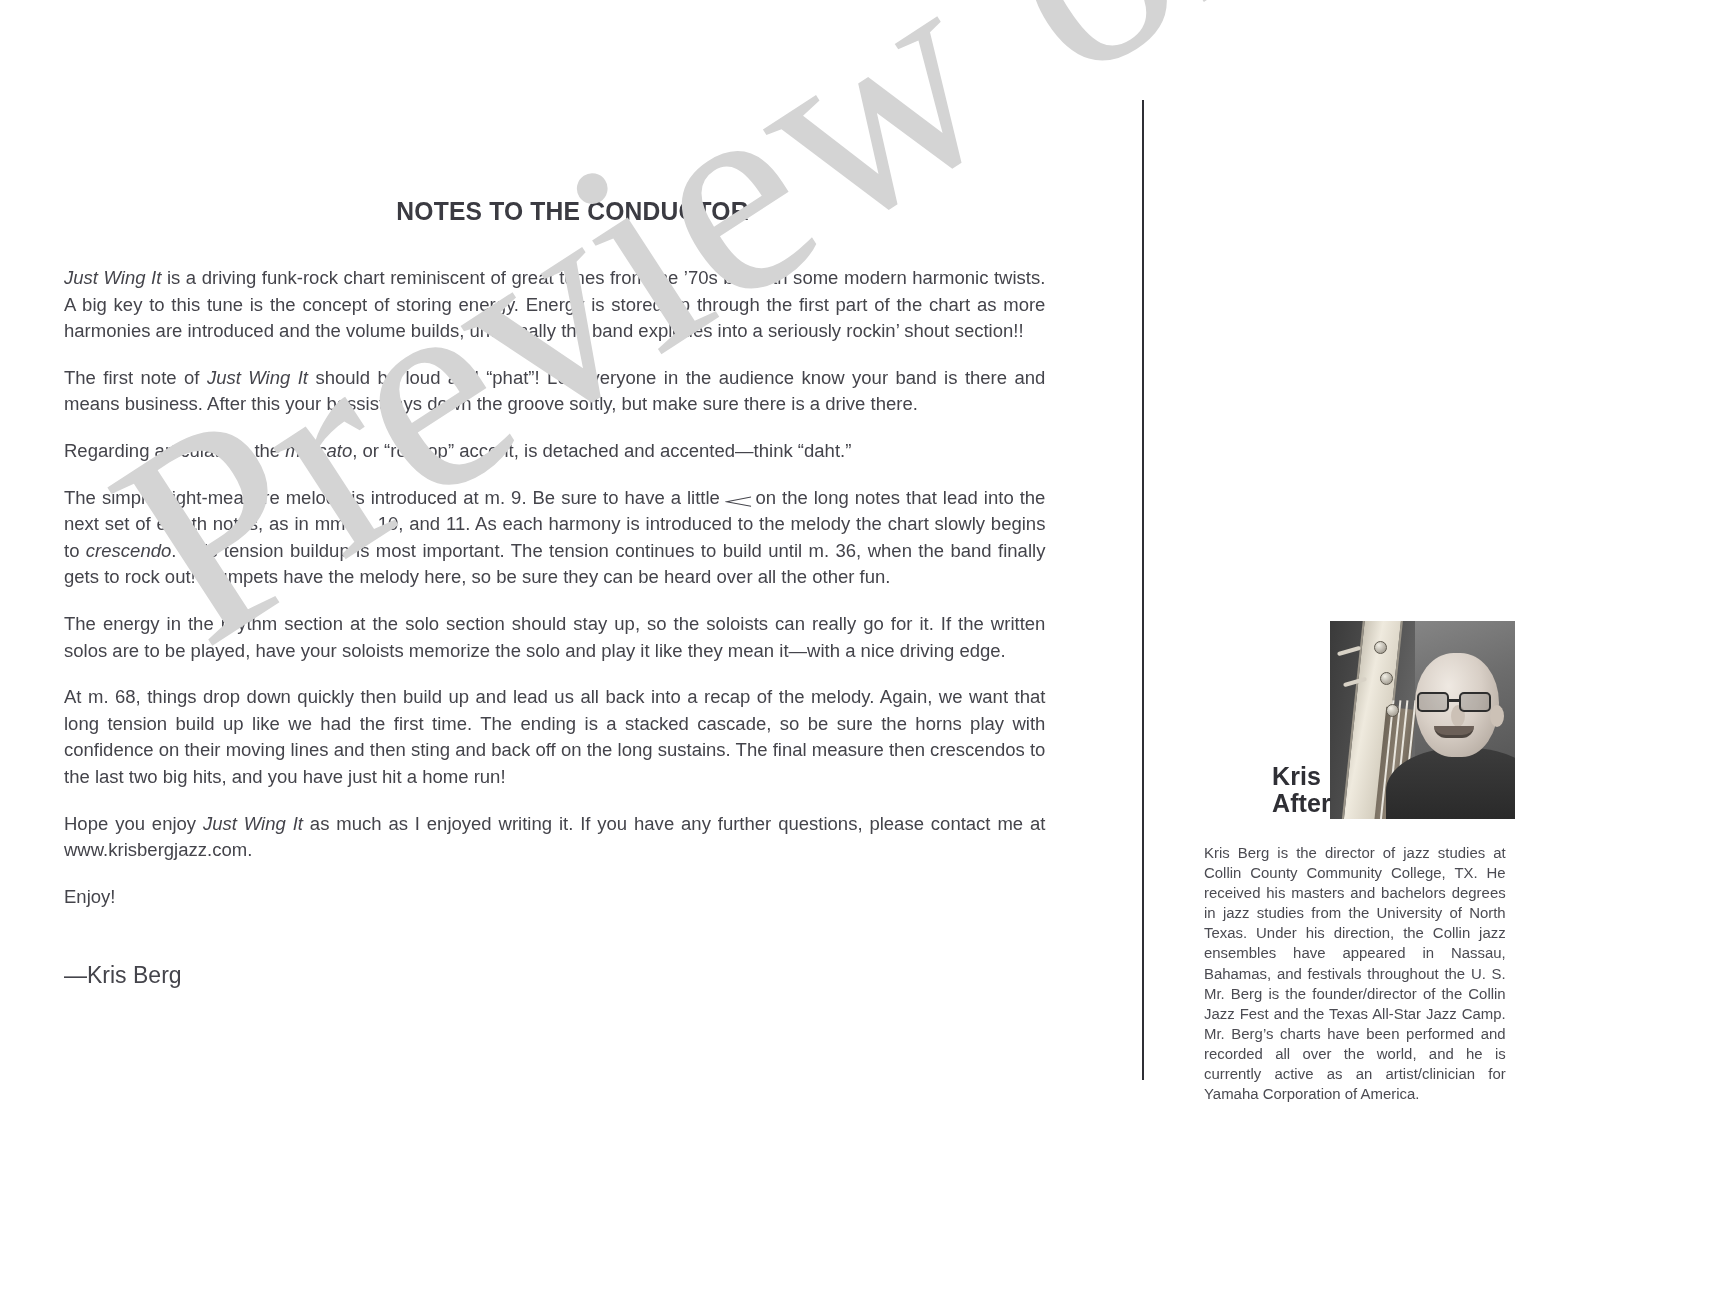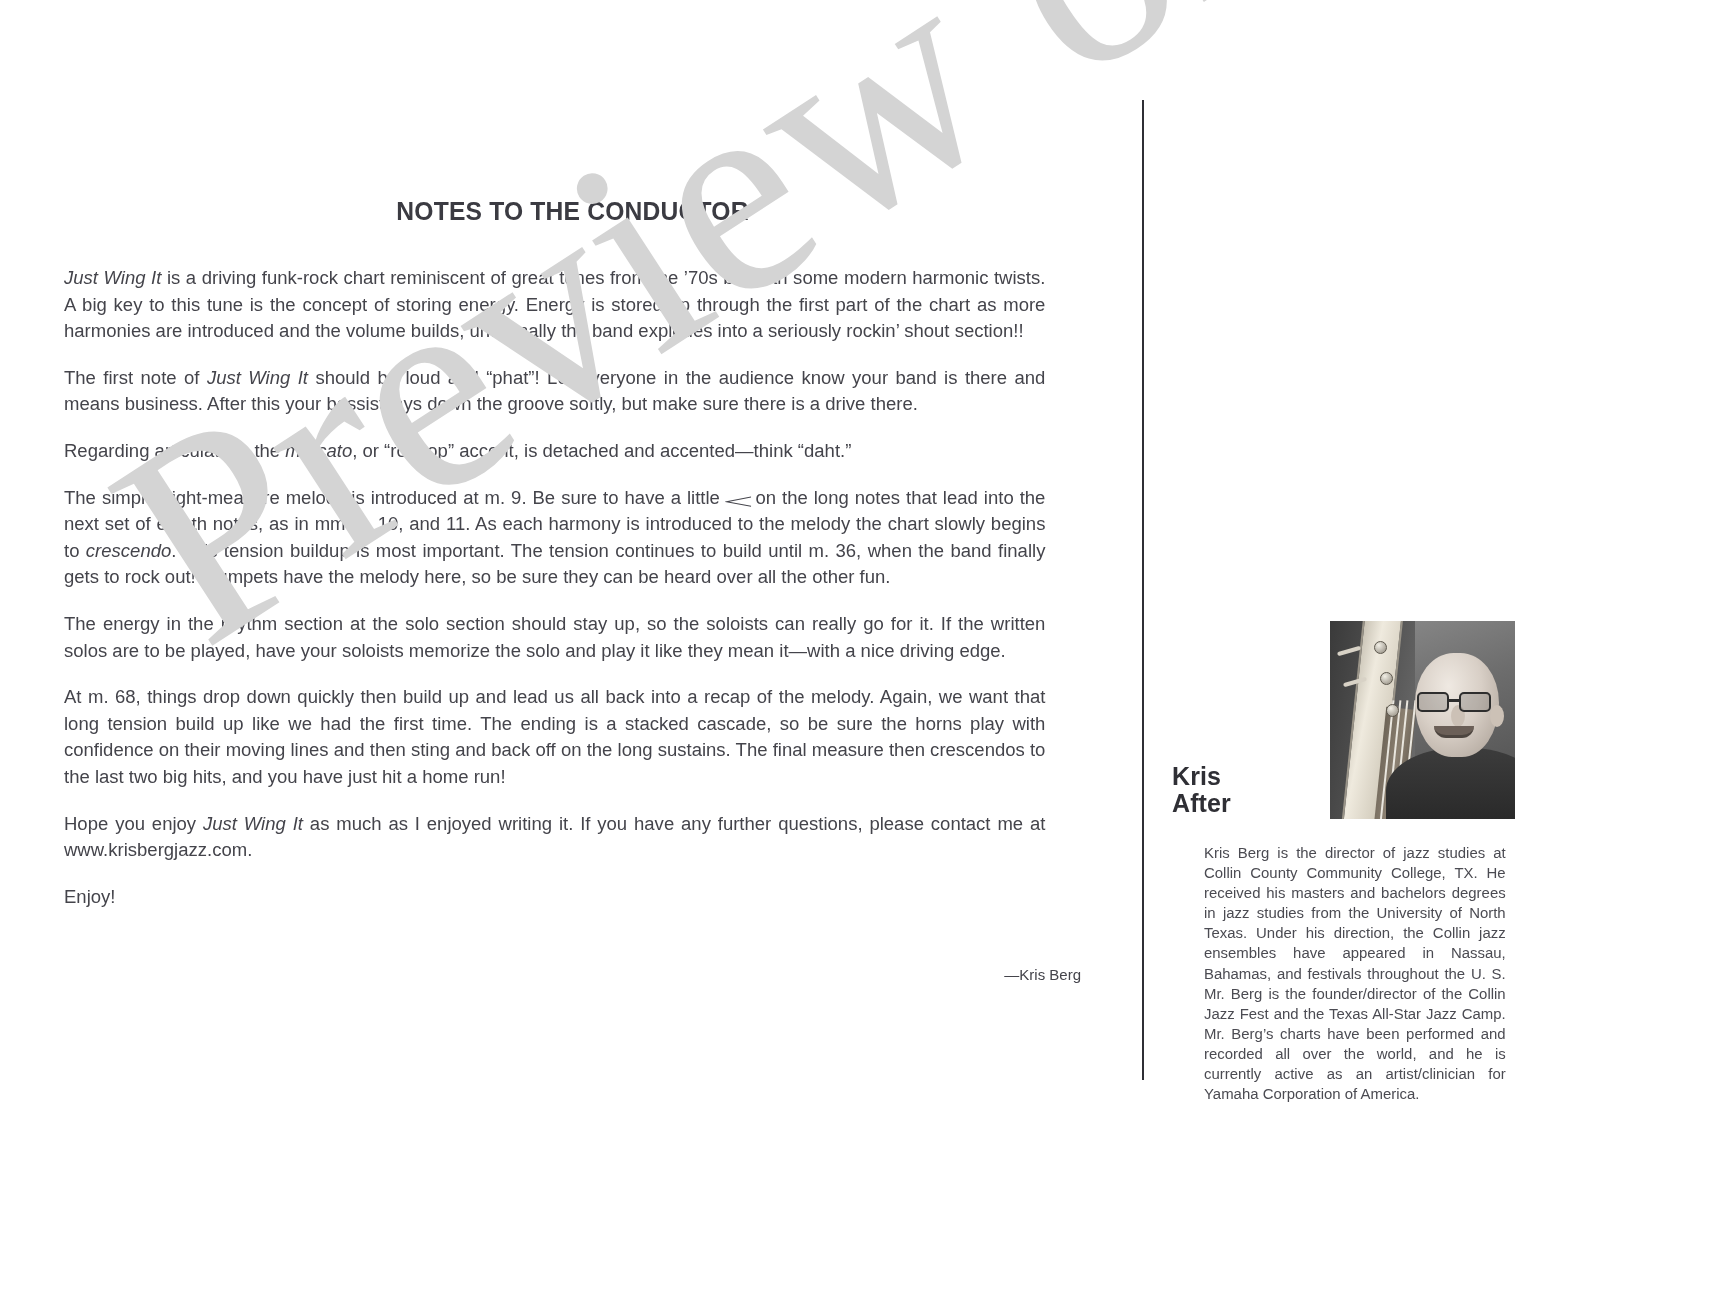--- a/index.html
+++ b/index.html
@@ -74,23 +74,22 @@
     color: #44444b;
     transform: scaleX(0.965);
     transform-origin: left center;
   }
   .para:last-child { margin-bottom: 0; }
   .para em { font-style: italic; }
 
   .para-plain { text-align: left; }
 
   .signature {
-    font-size: 15px;
+    font-size: 23px;
     line-height: 26.6px;
-    text-align: right;
     margin: 52px 0 0 0;
     color: #44444b;
   }
 
   .music-glyph {
     display: inline-block;
     font-family: "DejaVu Sans", sans-serif;
     font-size: 17px;
     line-height: 1;
     vertical-align: -2px;
@@ -217,21 +216,21 @@
   #composer-photo .body {
     position: absolute;
     left: 30%; bottom: 0;
     width: 84%; height: 36%;
     background: linear-gradient(180deg, #3c3c3c 0%, #2a2a2a 100%);
     border-radius: 46% 46% 0 0 / 60% 60% 0 0;
   }
 
   #composer-name {
     position: absolute;
-    left: 1172px;
+    left: 1272px;
     top: 763px;
     width: 120px;
     font-size: 25px;
     font-weight: bold;
     line-height: 27px;
     color: #2f2f35;
     z-index: 6;
     font-family: "Liberation Sans", sans-serif;
     letter-spacing: 0.1px;
   }

